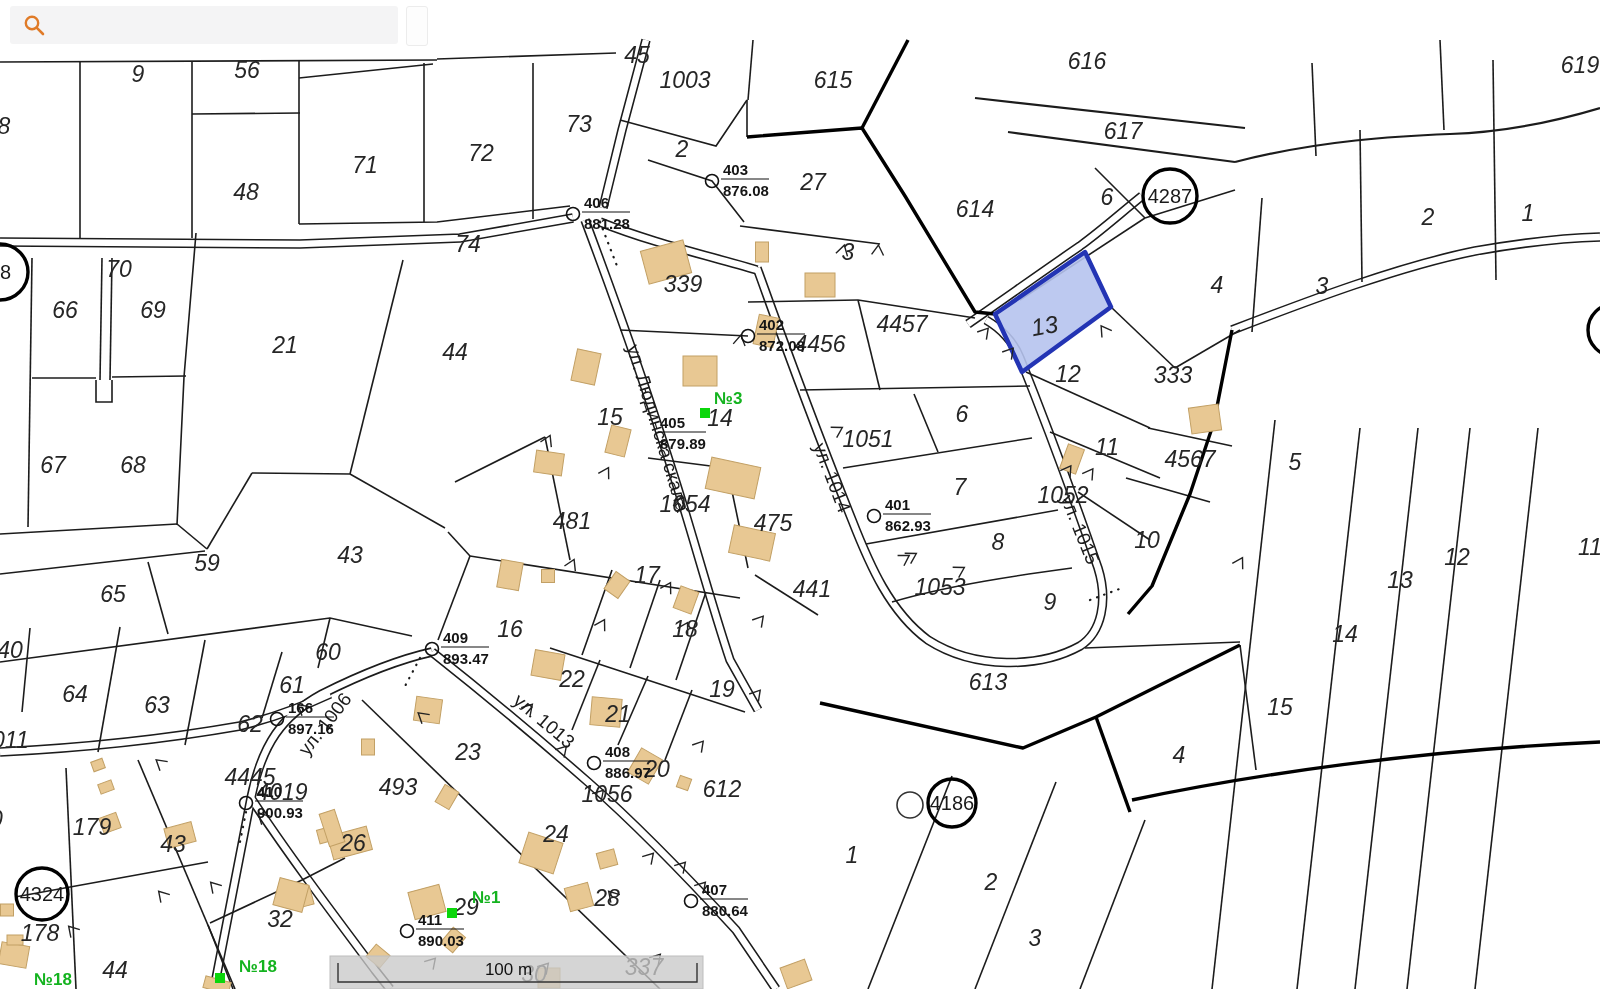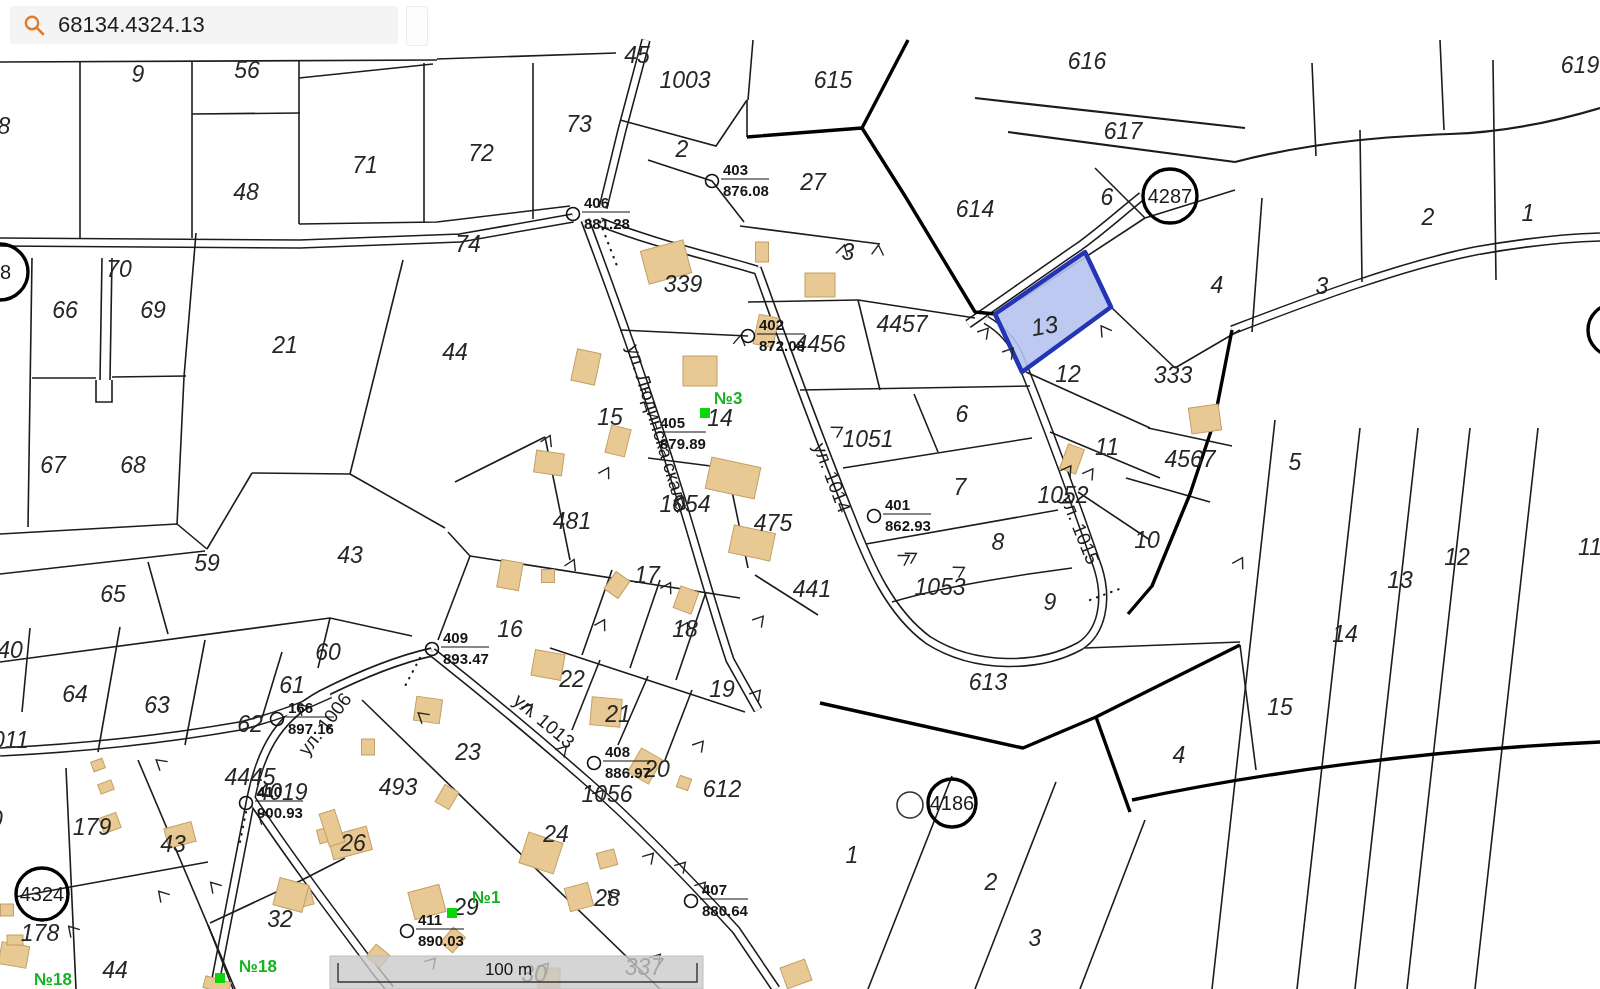--- a/index.html
+++ b/index.html
@@ -403,17 +403,16 @@
       <rect x="330" y="956" width="373" height="33" fill="#c9c9c9" fill-opacity="0.78" stroke="#bdbdbd" stroke-width="1"></rect>
       <path d="M338,963 L338,982 L697,982 L697,963" stroke="#333" stroke-width="1.4" fill="none"></path>
       <text x="508.5" y="975" font-size="17" fill="#111" text-anchor="middle">100 m</text>
     </svg>
   <div class="toolbar">
     <div class="searchbox">
       <svg width="24" height="24" viewBox="0 0 24 24">
         <circle cx="10" cy="10" r="6.2" fill="none" stroke="#e07b28" stroke-width="2.4"></circle>
         <line x1="14.6" y1="14.6" x2="21" y2="21" stroke="#e07b28" stroke-width="2.6" stroke-linecap="round"></line>
       </svg>
-      <input type="text" readonly="" value="68134.4324.13" style="">
     </div>
     <div class="side-tab"></div>
   </div>
 </div>
 
 </body></html>

